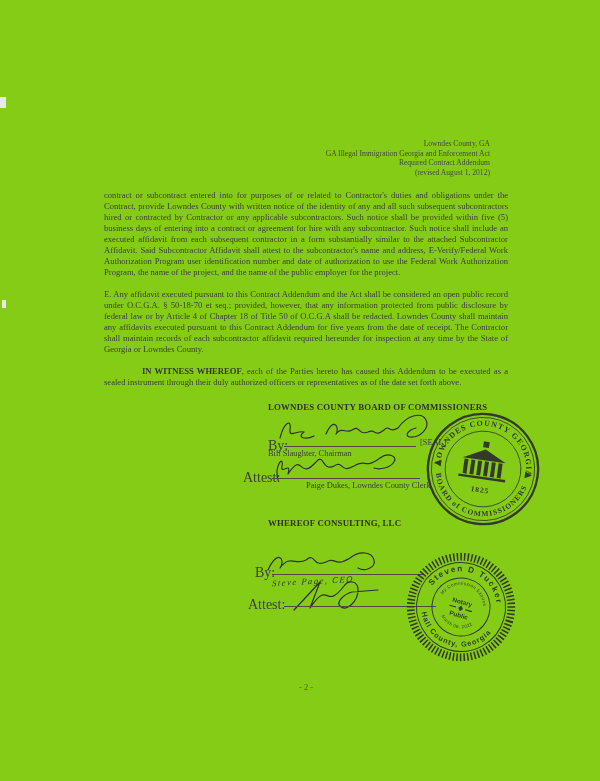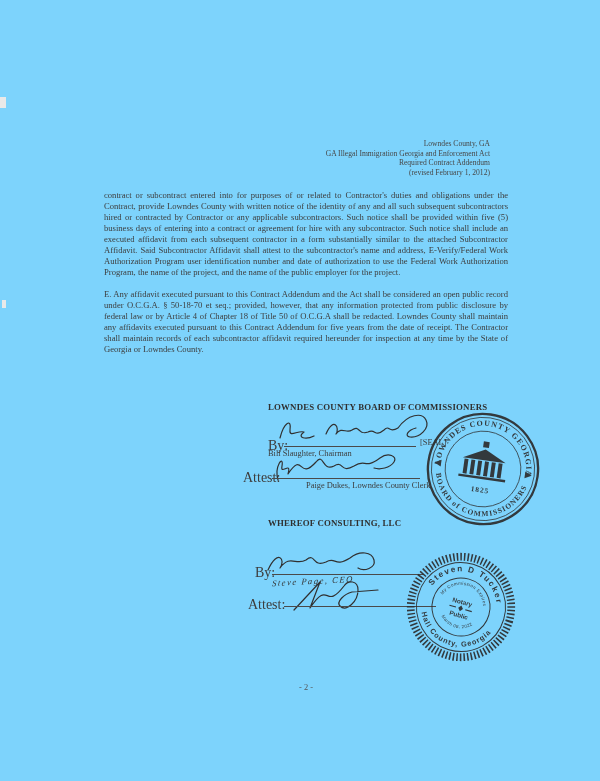--- a/index.html
+++ b/index.html
@@ -1,19 +1,19 @@
 <!DOCTYPE html>
 <html><head>
 <meta charset="utf-8">
 <style>
   html,body{margin:0;padding:0;background:#ffffff;}
   .page{
     position:relative;
     width:600px;height:781px;
-    background:#7dd3fc;
+    background:#84cc16;
     font-family:"Liberation Serif", serif;
     color:#3d3d3d;
     overflow:hidden;
   }
   .hdr{
     position:absolute; top:139px; right:110px;
     text-align:right; font-size:7.6px; line-height:9.6px; color:#474747;
   }
   .bodycol{
     position:absolute; left:96px; top:182px; width:420px;
@@ -49,26 +49,27 @@
 
 <div class="page">
 
   <div class="artifact" style="left:0;top:97px;width:6px;height:11px;"></div>
   <div class="artifact" style="left:2px;top:300px;width:4px;height:8px;"></div>
 
   <div class="hdr">
     <div>Lowndes County, GA</div>
     <div>GA Illegal Immigration Georgia and Enforcement Act</div>
     <div>Required Contract Addendum</div>
-    <div>(revised February 1, 2012)</div>
+    <div>(revised August 1, 2012)</div>
   </div>
 
   <div class="bodycol">
     <p>contract or subcontract entered into for purposes of or related to Contractor's duties and obligations under the Contract, provide Lowndes County with written notice of the identity of any and all such subsequent subcontractors hired or contracted by Contractor or any applicable subcontractors. Such notice shall be provided within five (5) business days of entering into a contract or agreement for hire with any subcontractor. Such notice shall include an executed affidavit from each subsequent contractor in a form substantially similar to the attached Subcontractor Affidavit. Said Subcontractor Affidavit shall attest to the subcontractor's name and address, E-Verify/Federal Work Authorization Program user identification number and date of authorization to use the Federal Work Authorization Program, the name of the project, and the name of the public employer for the project.</p>
     <p class="gap">E. Any affidavit executed pursuant to this Contract Addendum and the Act shall be considered an open public record under O.C.G.A. § 50-18-70 et seq.; provided, however, that any information protected from public disclosure by federal law or by Article 4 of Chapter 18 of Title 50 of O.C.G.A shall be redacted. Lowndes County shall maintain any affidavits executed pursuant to this Contract Addendum for five years from the date of receipt. The Contractor shall maintain records of each subcontractor affidavit required hereunder for inspection at any time by the State of Georgia or Lowndes County.</p>
+    <p class="gap witness"><b>IN WITNESS WHEREOF</b><span>, each of the Parties hereto has caused this Addendum to be executed as a sealed instrument through their duly authorized officers or representatives as of the date set forth above.</span></p>
   </div>
 
   <div class="blockhead" style="left:268px;top:402px;">LOWNDES COUNTY BOARD OF COMMISSIONERS</div>
 
   <svg class="sig" style="left:276px;top:408px;" width="165" height="38" viewBox="0 0 165 38">
     <path d="M4,30 C8,14 16,10 14,22 C13,30 22,22 28,24 C20,30 30,32 38,28 M50,26 C58,8 64,20 60,26 C66,18 70,26 76,22 C84,16 82,28 92,24 C100,20 98,30 108,22 C114,16 112,26 122,20 C132,6 146,4 150,12 C154,20 144,30 134,29 C128,28 132,22 140,20"></path>
   </svg>
   <div class="lbl" style="left:268px;top:438px;">By:</div>
   <div class="sigline" style="left:284px;top:446px;width:132px;"></div>
   <div class="sealnote" style="left:420px;top:438px;">[SEAL]</div>

